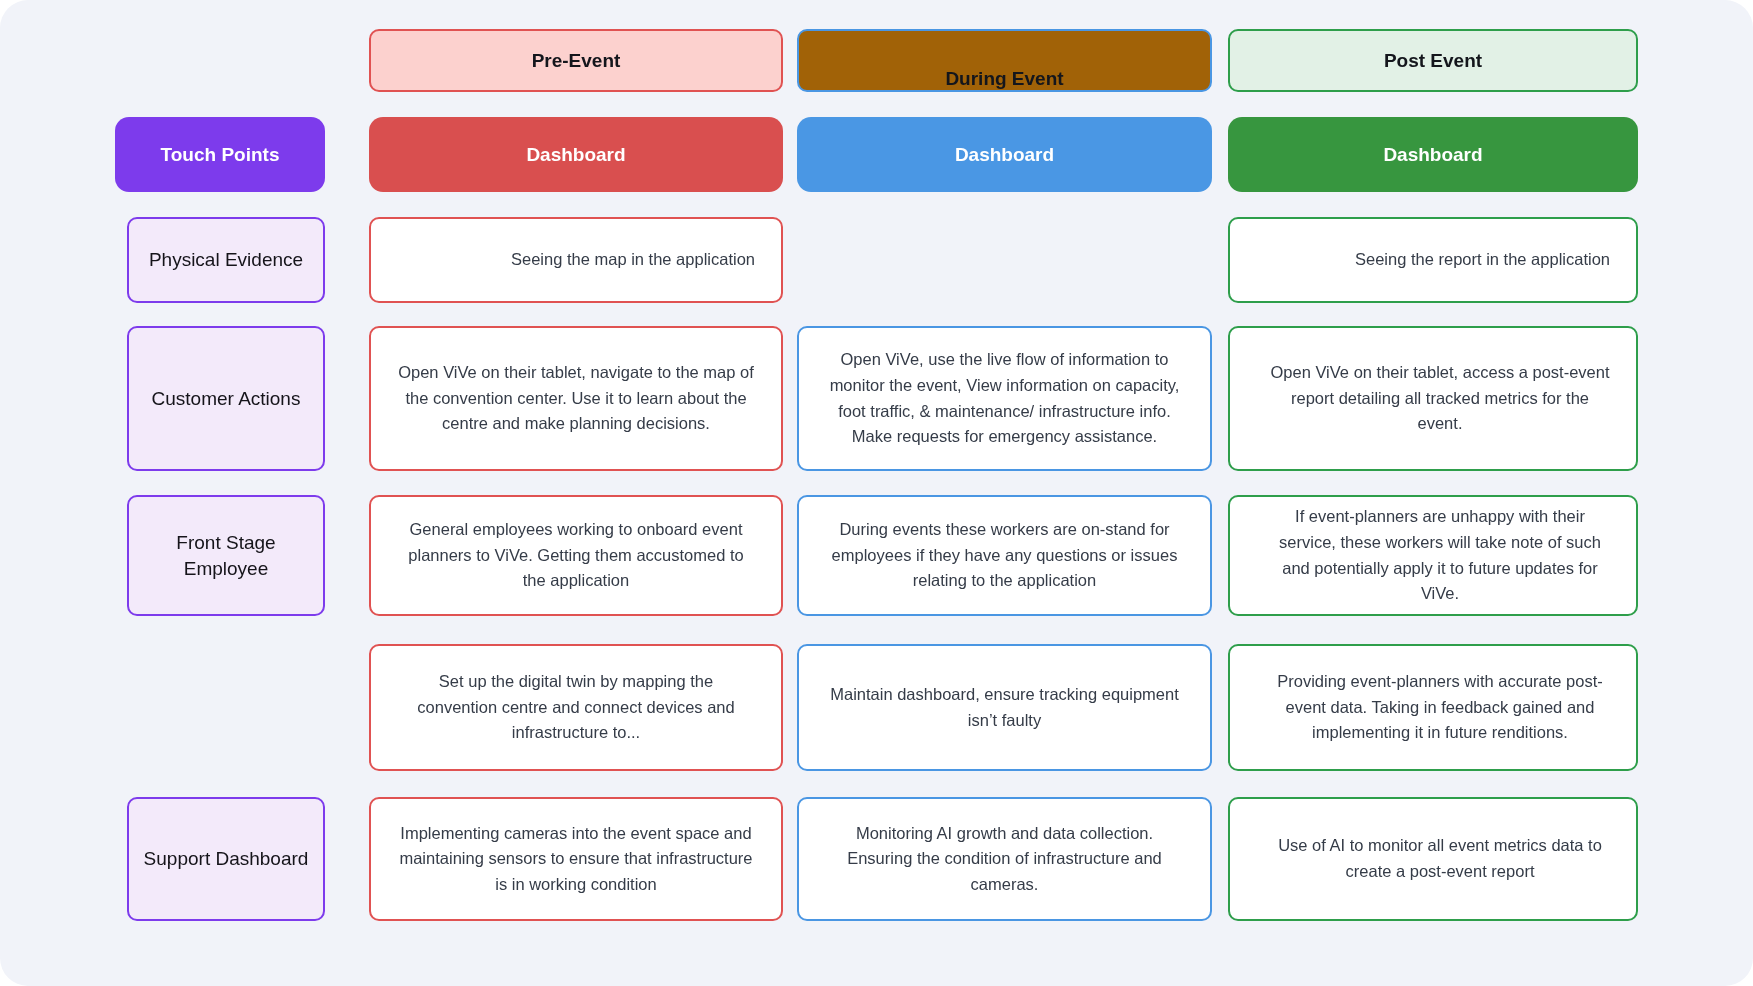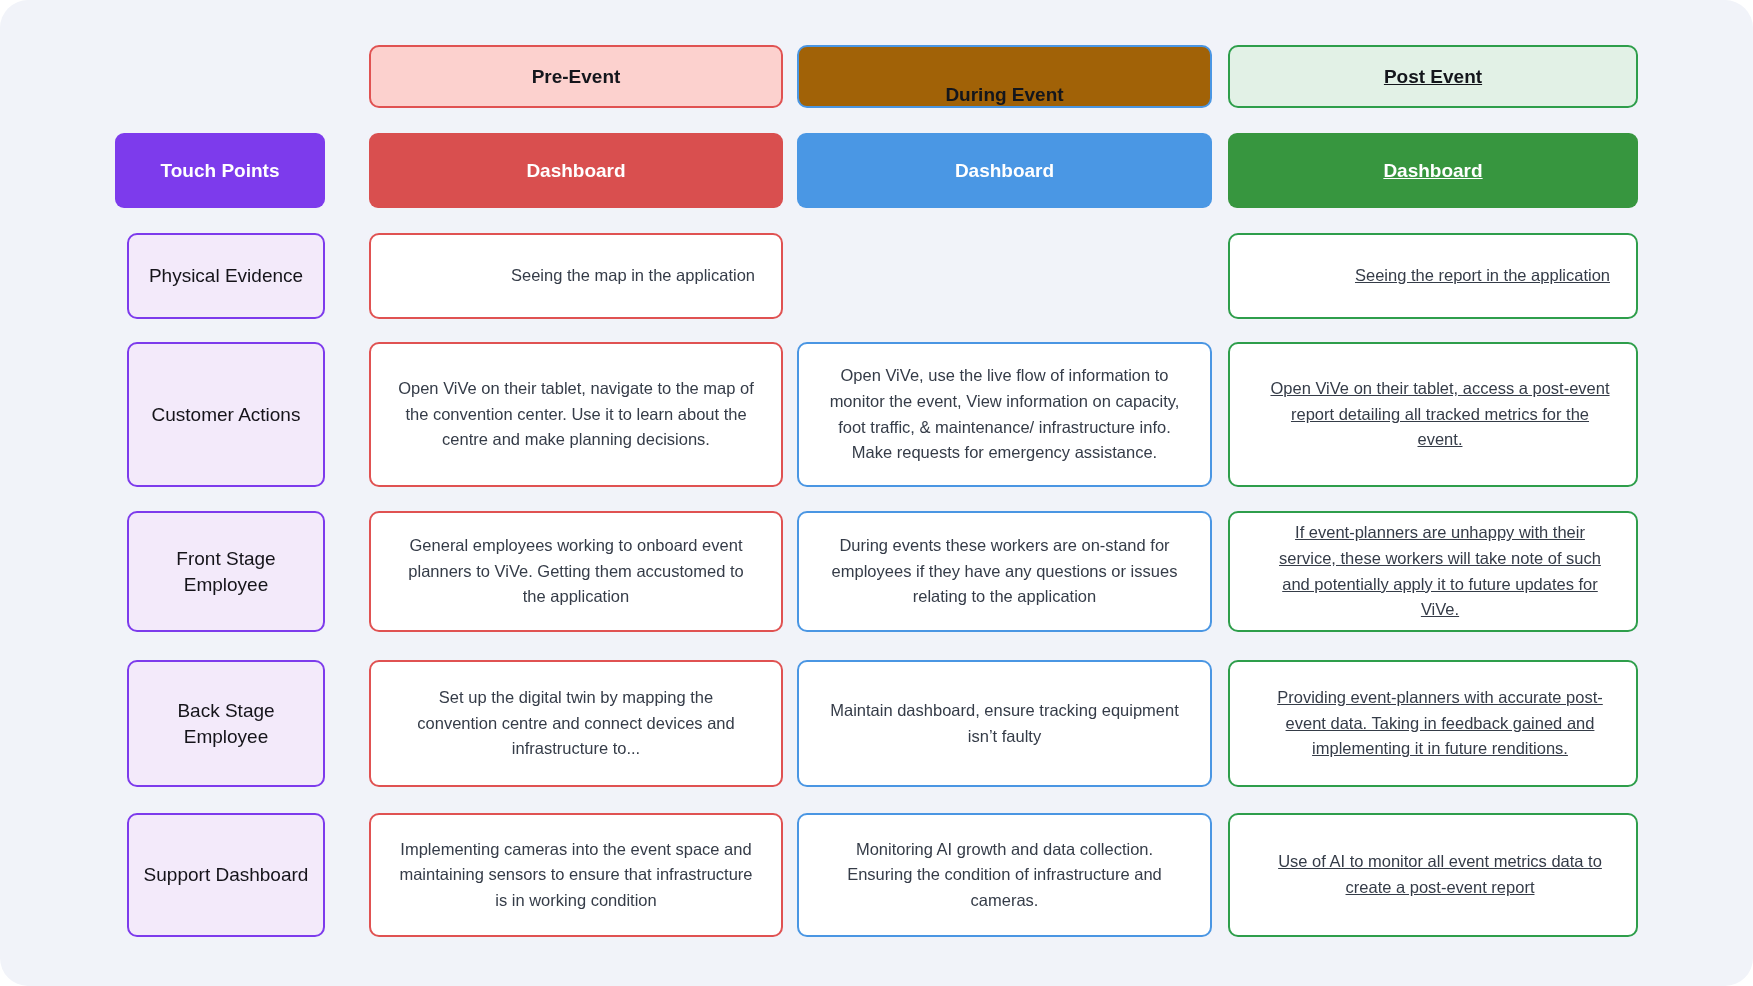--- a/index.html
+++ b/index.html
@@ -2,49 +2,49 @@
 <html><head>
 <meta charset="utf-8">
 <style>
   * { box-sizing: border-box; margin: 0; padding: 0; }
   html, body { width: 1753px; height: 986px; background: #ffffff; font-family: "Liberation Sans", sans-serif; }
   .canvas {
     position: absolute; left: 0; top: 0; width: 1753px; height: 986px;
     background: #f1f3f9; border-radius: 28px; overflow: hidden;
   }
   .grid {
-    position: absolute; left: 115px; top: 45px;
+    position: absolute; left: 115px; top: 29px;
     display: grid;
     grid-template-columns: 210px 44px 414px 14px 415px 16px 410px;
     grid-template-rows: 63px 25px 75px 25px 86px 23px 145px 24px 121px 28px 127px 26px 124px;
   }
   
   .col-label  { grid-column: 1; }
   .col-pre    { grid-column: 3; }
   .col-during { grid-column: 5; }
-  .col-post   { grid-column: 7; text-decoration: underline; }
+  .col-post   { grid-column: 7; }
   
   .row-header { grid-row: 1; }
   .row-touch  { grid-row: 3; }
   .row-pe     { grid-row: 5; }
   .row-ca     { grid-row: 7; }
   .row-fs     { grid-row: 9; }
   .row-bs     { grid-row: 11; }
   .row-sp     { grid-row: 13; }
 
   .box {
     display: flex; align-items: center; justify-content: center;
     text-align: center; border-radius: 10px;
   }
   .phase-header { font-weight: 700; font-size: 19px; color: #14161c; border: 2px solid; }
   .phase-header.pre    { background: #fcd1ce; border-color: #e05252; }
   .phase-header.during { background: #a16207; border-color: #4a96e3; align-items: flex-end; }
   .phase-header.post   { background: #e2f1e6; border-color: #2e9e4b; }
 
-  .chip { font-weight: 700; font-size: 19px; color: #ffffff; border-radius: 9px; }
+  .chip { font-weight: 700; font-size: 19px; color: #ffffff; border-radius: 14px; }
   .chip.purple { background: #7d3bec; }
   .chip.red    { background: #d94f4f; }
   .chip.blue   { background: #4a97e4; }
   .chip.green  { background: #37963f; }
 
   .rowlabel {
     background: #f3eafa; border: 2px solid #7d3bec;
     font-size: 19px; color: #15141a; padding: 6px 14px; line-height: 1.35; margin-left: 12px;
   }
 
@@ -114,23 +114,20 @@
     <div class="box cell red col-pre row-fs">
       <span>General employees working to onboard event planners to ViVe. Getting them accustomed to the application</span>
     </div>
     <div class="box cell blue col-during row-fs">
       <span>During events these workers are on-stand for employees if they have any questions or issues relating to the application</span>
     </div>
     <div class="box cell green col-post row-fs">
       <span>If event-planners are unhappy with their service, these workers will take note of such and potentially apply it to future updates for ViVe.</span>
     </div>
 
-    <div class="box rowlabel col-label row-bs">
-      <span>Back Stage Employee</span>
-    </div>
     <div class="box cell red col-pre row-bs">
       <span>Set up the digital twin by mapping the convention centre and connect devices and infrastructure to...</span>
     </div>
     <div class="box cell blue col-during row-bs">
       <span>Maintain dashboard, ensure tracking equipment isn’t faulty</span>
     </div>
     <div class="box cell green col-post row-bs">
       <span>Providing event-planners with accurate post-event data. Taking in feedback gained and implementing it in future renditions.</span>
     </div>
 

